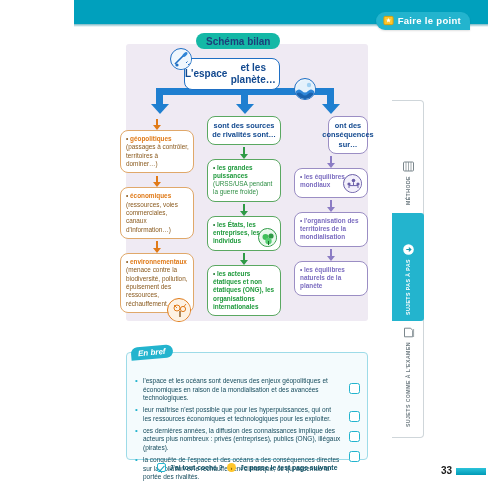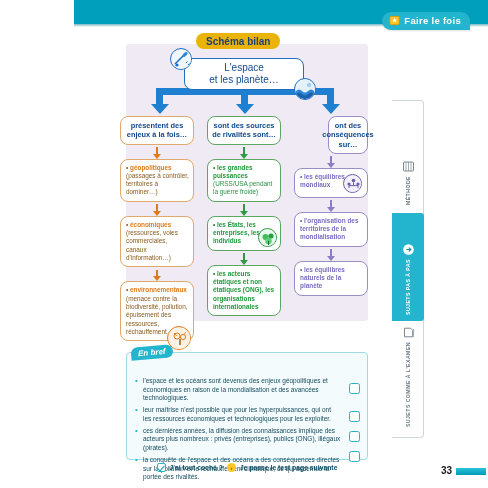--- a/index.html
+++ b/index.html
@@ -34,37 +34,37 @@
     box-shadow:0 1px 2px rgba(0,0,0,.12);
   }
   .flp-icon{
     width:11px;height:11px;display:inline-block;position:relative;flex:none;
   }
   .flp-icon svg{display:block}
 
   
   #schema-title{
     position:absolute; left:196px; top:33px;
-    background:#eab308; color:#1d3f7a;
+    background:#14b8a6; color:#1d3f7a;
     font-size:10px; font-weight:bold;
     border-radius:8px; padding:2.5px 10px;
     z-index:5;
   }
   #schema-panel{
     position:absolute; left:126px; top:44px; width:242px; height:277px;
     background:#efeaf3;
     border-radius:3px;
   }
 
   
   #central-node{
-    position:absolute; left:58px; top:14px; width:120px; height:32px;
+    position:absolute; left:58px; top:14px; width:96px; height:32px;
     background:#ffffff; border:1.4px solid #1f6fc4; border-radius:8px;
-    color:#12498f; font-weight:normal; font-size:10px;
-    display:flex; flex-direction:column; align-items:center; justify-content:center;
+    color:#12498f; font-weight:bold; font-size:10px;
+    display:flex; flex-direction:row; align-items:center; justify-content:center;
     line-height:1.2; text-align:center; z-index:4;
   }
   .round-ico{
     position:absolute; border-radius:50%;
     background:#eef6fc; border:1.3px solid #1f6fc4;
     overflow:hidden;
   }
   #ico-rocket{ left:44px; top:4px; width:22px; height:22px; z-index:6;}
   #ico-wave  { left:168px; top:34px; width:22px; height:22px; z-index:6;}
 
@@ -235,21 +235,21 @@
 <div id="top-banner"></div>
 <div id="banner-shadow"></div>
 
 <div id="faire-le-point">
   <span class="flp-icon">
     <svg viewBox="0 0 12 12">
         <rect x="1" y="1.5" width="10" height="9" rx="1.4" fill="#ffc62b" stroke="#e09b00" stroke-width="1"></rect>
         <path d="M6 3.2l.8 1.7 1.8.2-1.4 1.2.4 1.8L6 7.2 4.4 8.1l.4-1.8L3.4 5.1l1.8-.2z" fill="#fff"></path>
       </svg>
   </span>
-  <span>Faire le fois</span>
+  <span>Faire le point</span>
 </div>
 
 <div id="schema-title">Schéma bilan</div>
 
 <div id="schema-panel">
 
   <div class="trunk" id="trunk-h"></div>
   <div class="trunk" id="trunk-v0"></div>
   <div class="trunk" id="trunk-v1"></div>
   <div class="trunk" id="trunk-v2"></div>
@@ -274,21 +274,20 @@
   <div class="round-ico" id="ico-wave">
     <svg viewBox="0 0 22 22" width="22" height="22">
       <circle cx="11" cy="11" r="10" fill="#e4f1fb"></circle>
       <path d="M1 12 q3-3 6 0 t6 0 t6 0 v9 H1z" fill="#2e86d8"></path>
       <path d="M1 15 q3-3 6 0 t6 0 t6 0 v6 H1z" fill="#1b62ad"></path>
       <circle cx="14" cy="6" r="2.2" fill="#9fd0f2"></circle>
     </svg>
   </div>
 
   <div class="col" id="col-0">
-    <div class="hdr-box">présentent des enjeux à la fois…</div>
 
     <div class="conn">
         <i></i>
         <b></b>
       </div>
     <div class="cell">
       <span class="bullet">•</span> <span class="lead">géopolitiques</span><br>
       <span class="sub">(passages à contrôler, territoires à dominer…)</span>
     </div>
 

